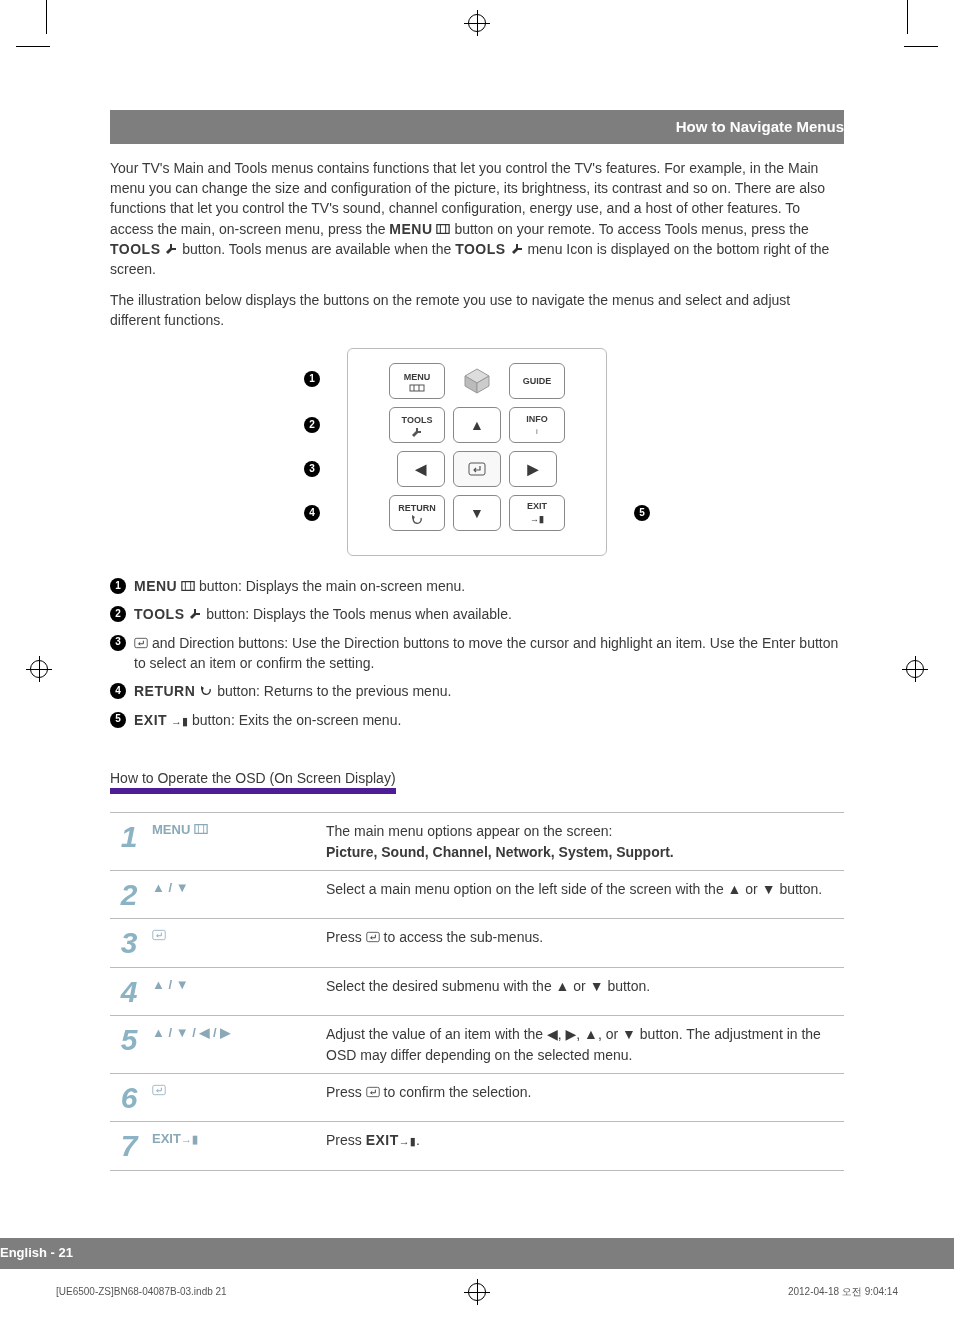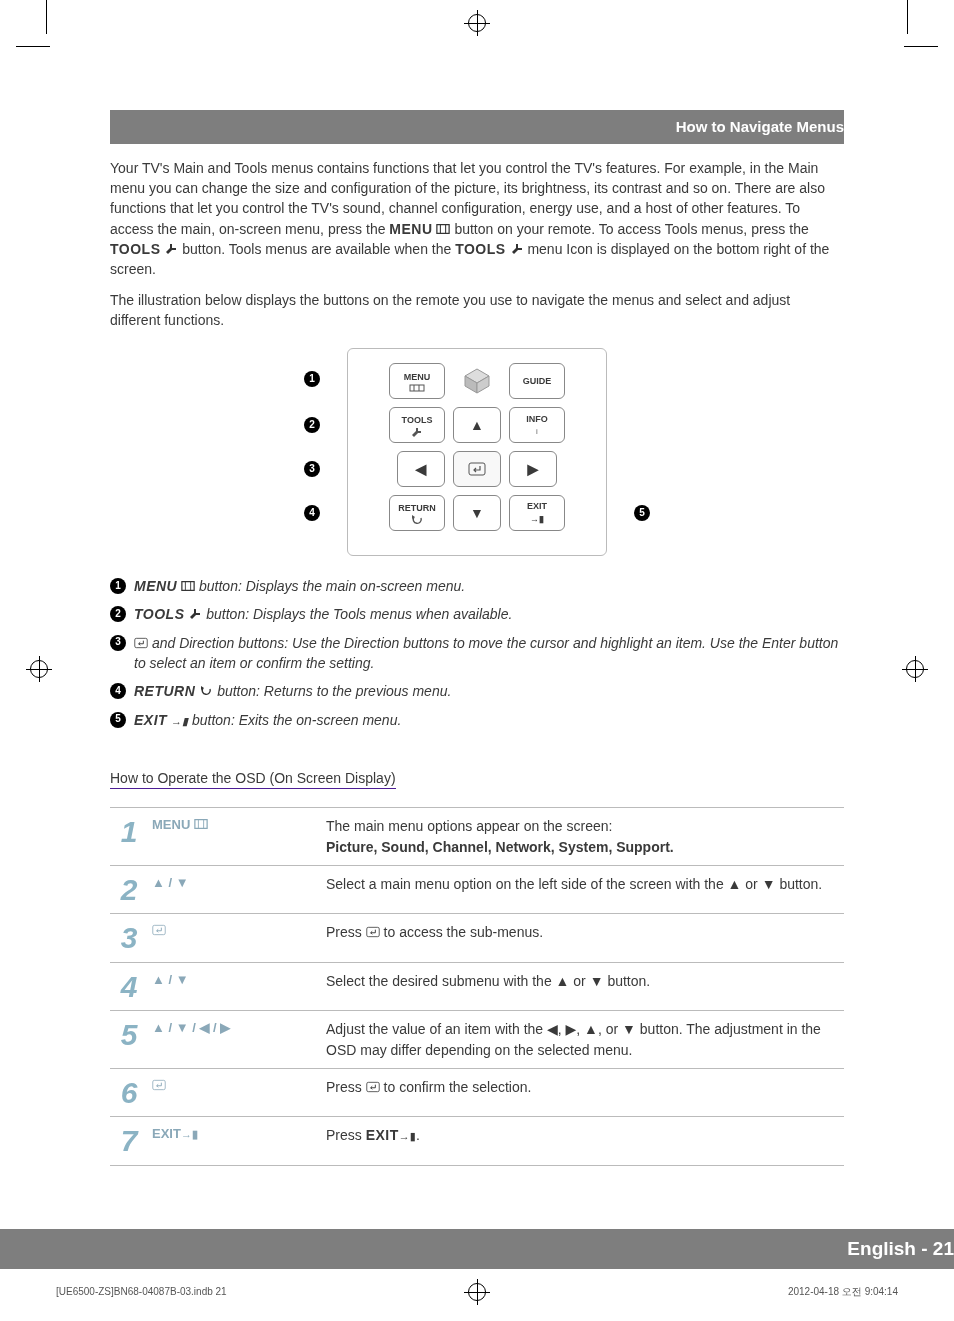--- a/index.html
+++ b/index.html
@@ -66,23 +66,23 @@
   .b3{left:-44px;top:112px;}
   .b4{left:-44px;top:156px;}
   .b5{right:-44px;top:156px;}
   .legend { margin-top: 12px; }
   .legend-item { display:flex; gap:8px; margin-bottom:8px; align-items:flex-start;}
   .legend-item .ln {
     width:16px;height:16px;border-radius:50%;background:#000;color:#fff;
     font-size:10px;font-weight:bold;display:flex;align-items:center;justify-content:center;
     flex:0 0 16px; margin-top:2px;
   }
-  .legend-item .lt { flex:1;font-style:italic; }
+  .legend-item .lt { flex:1; }
   .osd-head {
-    border-bottom:1px solid #4c1d95;
+    border-bottom:6px solid #4c1d95;
     display:inline-block;
     margin-top:30px; margin-bottom:8px;
     font-size:14px;
   }
   .steps { border-top:1px solid #bbb; margin-top:10px;}
   .step-row { display:flex; border-bottom:1px solid #bbb; }
   .step-num {
     width:38px;
     color:#8bb3c4;
     font-size:30px;
@@ -96,21 +96,21 @@
     color:#8aa8b8;
     font-weight:bold;
     font-size:13px;
     padding:8px 4px;
   }
   .step-desc { flex:1; padding:8px 4px;margin-left:44px; }
   .menu-options { font-weight:bold; }
   .footer-bar {
     position:absolute; bottom:52px; left:0; right:0;
     background:#7e7e7e; color:#fff;
-    text-align:right; padding:6px 0; font-size:19px; font-weight:bold;
+    text-align:left; padding:6px 0; font-size:13px; font-weight:bold;
   }
   .print-footer {
     position:absolute; bottom:22px; left:56px; right:56px;
     display:flex; justify-content:space-between;
     font-size:10px; color:#555;
   }
   .reg-mark {
     position:absolute; top:14px; left:50%; transform:translateX(-50%);
     width:18px;height:18px;border:1px solid #000;border-radius:50%;
     display:flex;align-items:center;justify-content:center;font-size:11px;

